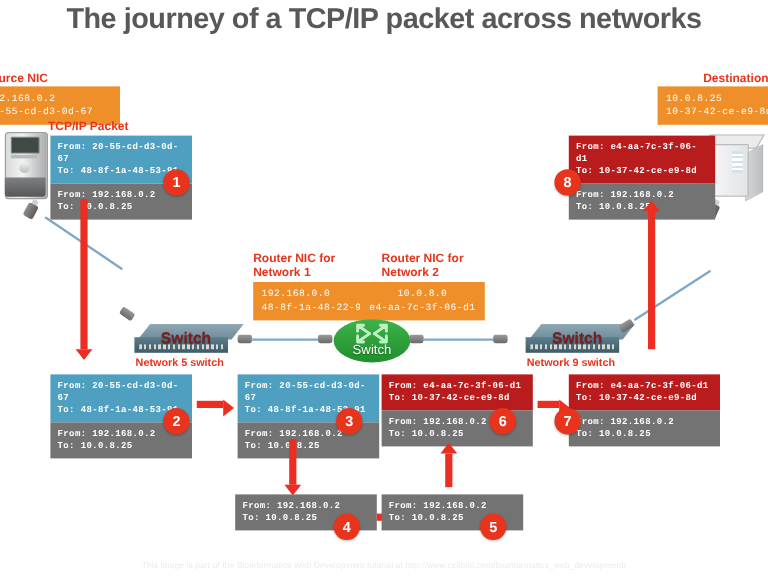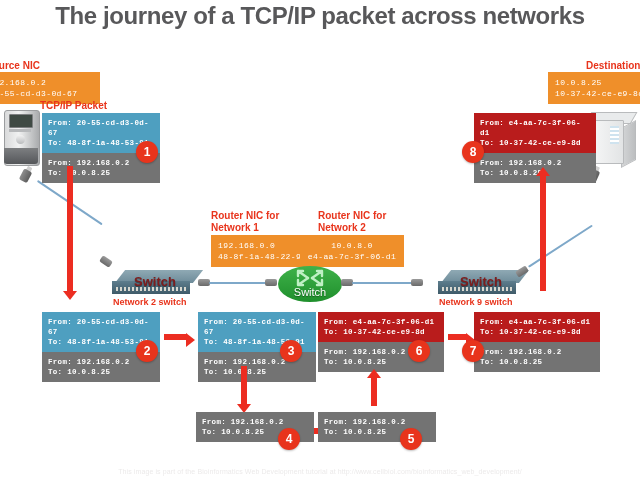--- a/index.html
+++ b/index.html
@@ -201,21 +201,21 @@
 
   <div class="arrow" style="left:67px;top:166px;width:6px;height:125px;"></div>
   <div class="arrowhead ah-down" style="left:63px;top:291px;"></div>
 
   <div class="switch" style="left:112px;top:270px;">
     <div class="top"></div>
     <div class="front"></div>
     <div class="ports"></div>
     <div class="swlabel">Switch</div>
   </div>
-  <div class="redlabel sm" style="left:113px;top:296px;">Network 2 switch</div>
+  <div class="redlabel sm" style="left:113px;top:296px;">Network 5 switch</div>
 
   <div class="connector" style="left:198px;top:279px;"></div>
   <div class="cable" style="left:209px;top:282px;width:60px;"></div>
   <div class="connector" style="left:265px;top:279px;"></div>
 
   <div class="redlabel" style="left:211px;top:210px;">Router NIC for
 Network 1</div>
   <div class="nicbox" style="left:211px;top:235px;width:104px;">192.168.0.0
 48-8f-1a-48-22-91</div>
 

